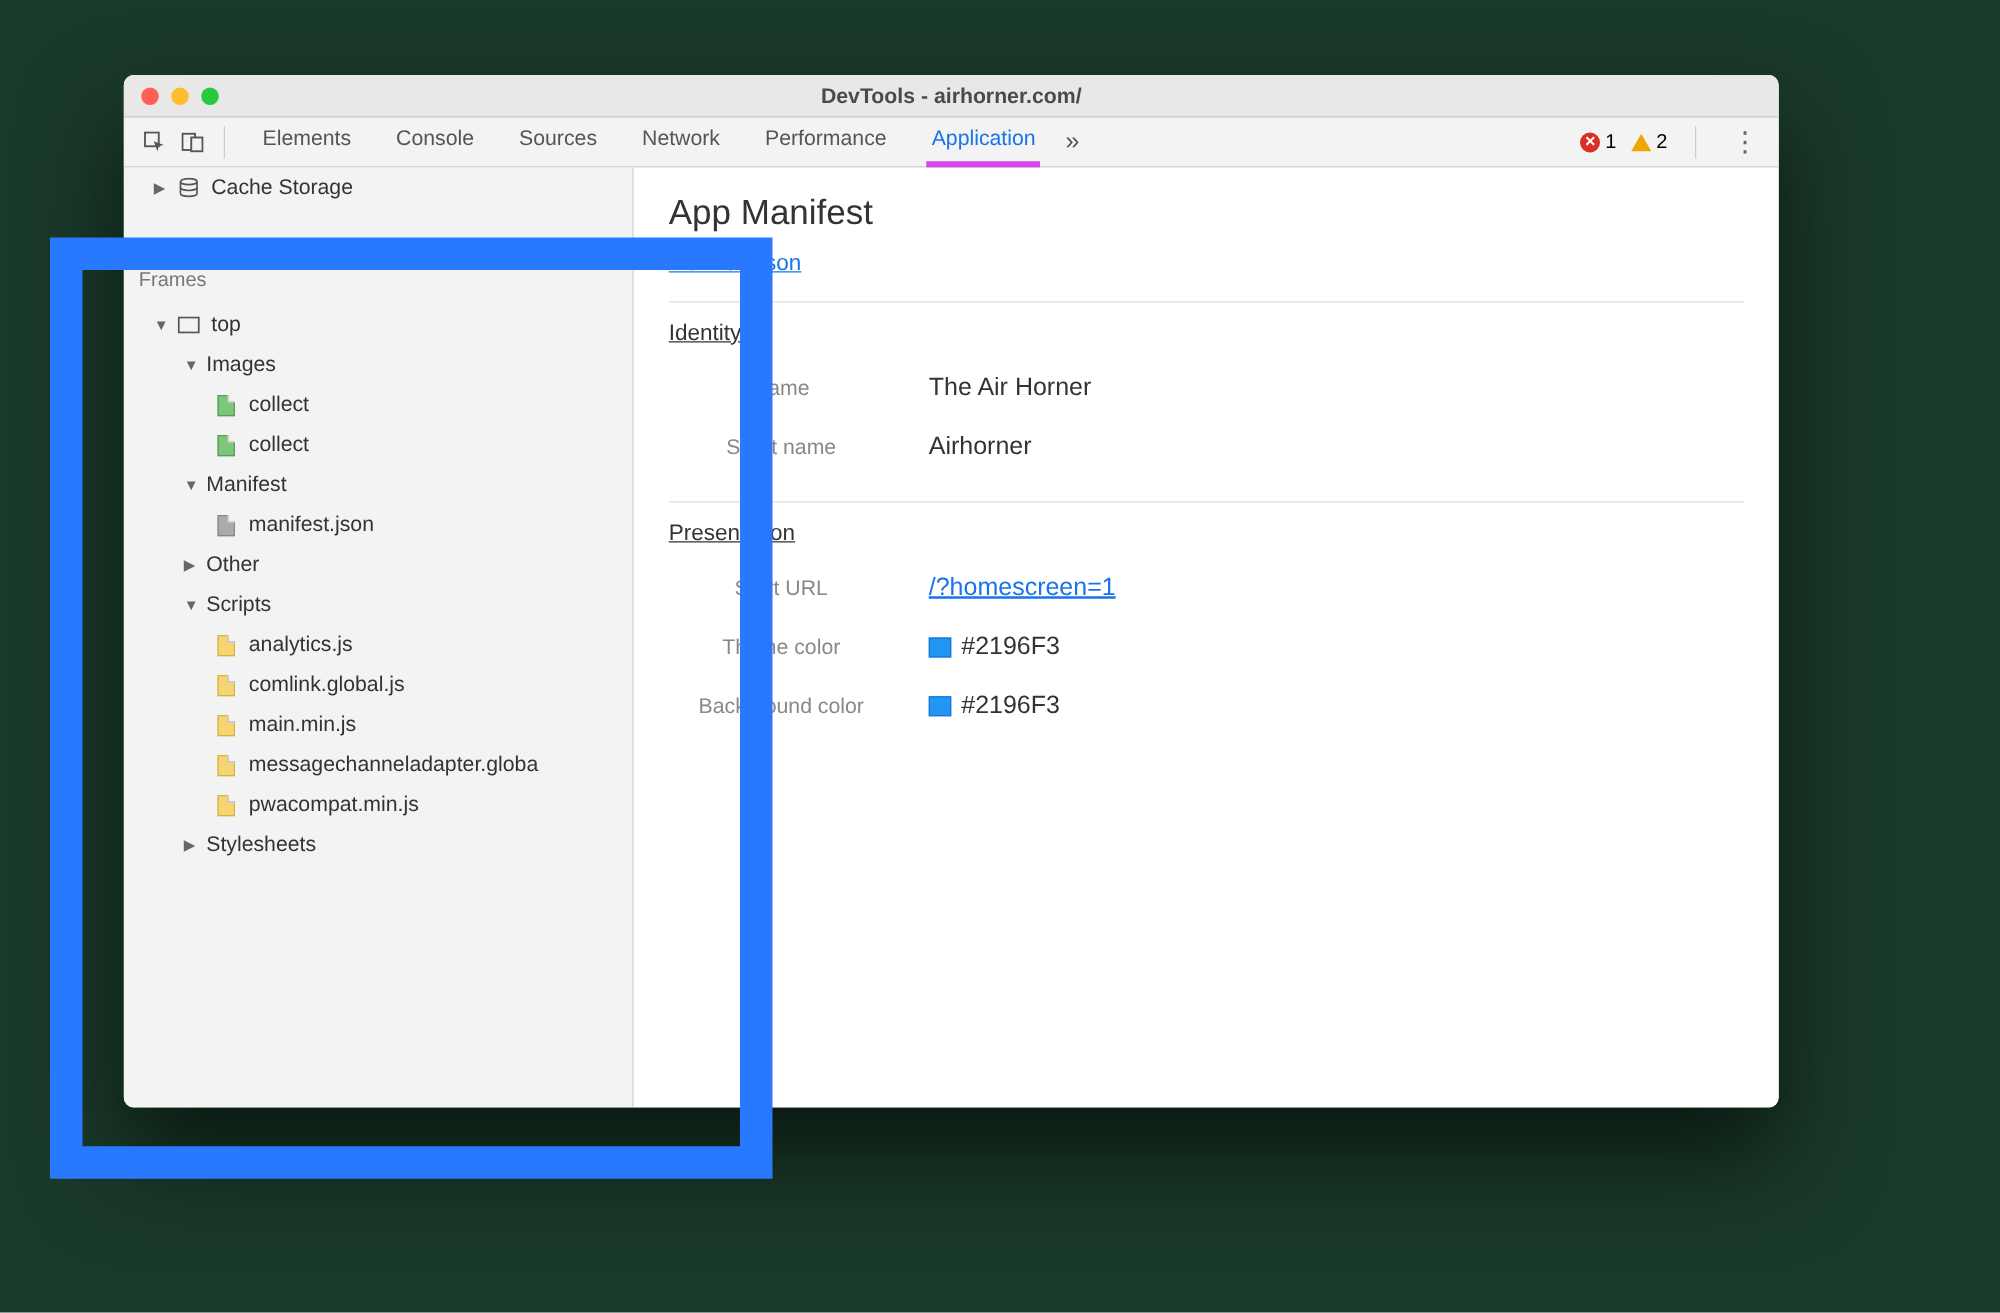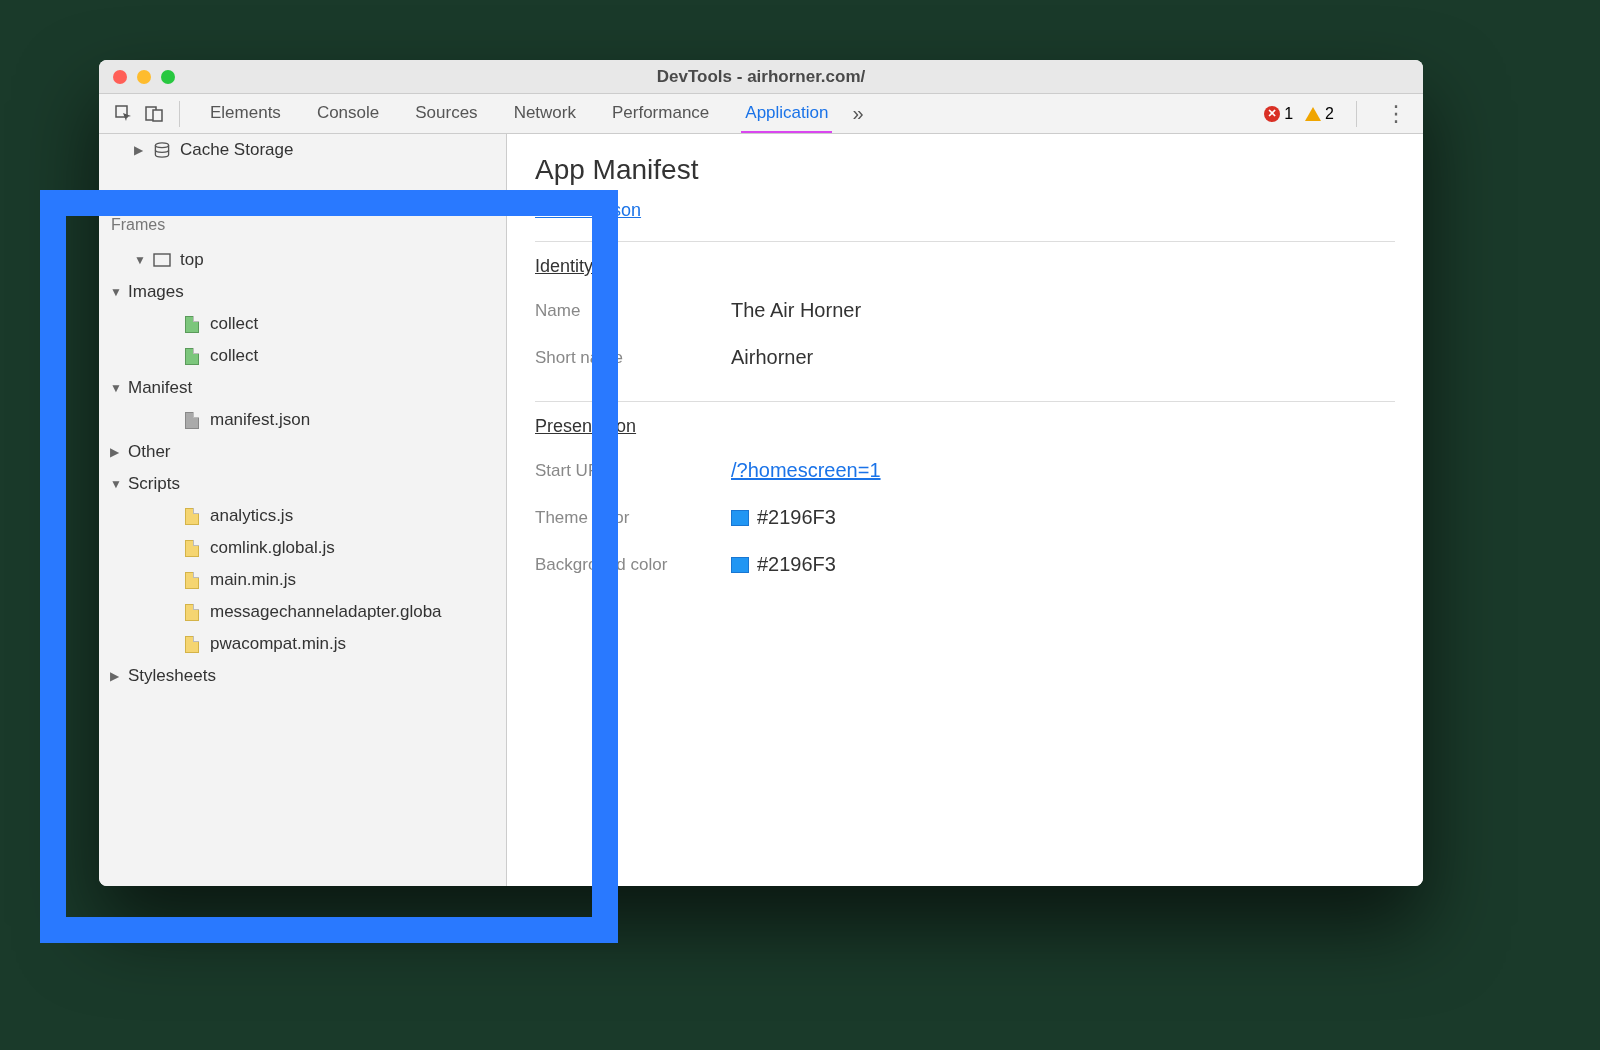--- a/index.html
+++ b/index.html
@@ -46,37 +46,37 @@
   padding: 0 10px;
 }
 .icon-btn {
   width: 30px; height: 30px;
   display: flex; align-items: center; justify-content: center;
   color: #555; cursor: pointer;
 }
 .divider { width: 1px; height: 26px; background: #ccc; margin: 0 10px; }
 .tabs { display: flex; gap: 28px; margin-left: 16px; font-size: 17px; color: #555; }
 .tab { padding: 8px 4px; cursor: pointer; }
-.tab.active { color: #1a73e8; border-bottom: 2px solid #d946ef; }
+.tab.active { color: #1a73e8; border-bottom: 5px solid #d946ef; }
 .tabbar-right { margin-left: auto; display: flex; align-items: center; gap: 12px; font-size: 16px; }
 .err-badge { display: inline-flex; align-items: center; gap: 4px; }
 .err-circle { width: 16px; height: 16px; border-radius: 50%; background: #d93025; color: #fff; display:flex;align-items:center;justify-content:center;font-size:11px;font-weight:bold; }
 .warn-tri { width:0;height:0;border-left:8px solid transparent;border-right:8px solid transparent;border-bottom:14px solid #f0a500; }
 .more-dots { font-size: 22px; color: #666; cursor: pointer; padding: 0 6px; }
 .body { flex:1; display:flex; overflow: hidden; }
 .sidebar {
   width: 408px; background: #f3f3f3;
   border-right: 1px solid #ccc;
   font-size: 17px; color: #333;
   display: flex; flex-direction: column;
   overflow: hidden;
 }
 .side-sec-title { padding: 10px 12px; color: #777; font-size: 16px; }
 .tree { }
-.tree-item { display:flex; align-items:center; height: 32px; cursor: pointer; white-space: nowrap; margin-left: 11px; }
+.tree-item { display:flex; align-items:center; height: 32px; cursor: pointer; white-space: nowrap; }
 .arrow { width: 14px; margin-right: 4px; color: #666; font-size: 12px; }
 .arrow::before { content: "▶"; }
 .arrow.open::before { content: "▼"; }
 .icon { width: 20px; height: 18px; margin-right: 8px; display:flex;align-items:center;justify-content:center;flex-shrink:0; }
 .file-ic { width: 14px; height: 17px; background: #fff; border: 1px solid #bbb; position: relative; }
 .file-ic::after { content:""; position:absolute; right:-1px;top:-1px; width:5px;height:5px; background:#f3f3f3; border-left:1px solid #bbb; border-bottom:1px solid #bbb; }
 .file-ic.green { background: #7cc67c; border-color: #5a9a5a; }
 .file-ic.grey { background: #aaa; border-color: #888; }
 .file-ic.yellow { background: #f5d571; border-color: #d4b348; }
 .db-ic svg { width: 18px; height: 17px; }
@@ -84,33 +84,33 @@
   flex:1; padding: 20px 28px; overflow:auto; color: #333; font-size: 18px;
   background: #fff;
 }
 .content h1 { font-size: 28px; font-weight: 400; margin-bottom: 14px; color: #333;}
 .link { color: #1a73e8; text-decoration: underline; cursor: pointer; }
 .section-title {
   font-size: 18px; color: #333; padding: 14px 0 10px;
   border-top: 1px solid #ddd; margin-top: 20px; text-decoration: underline;
 }
 .kv-row { display:flex; align-items:center; padding: 12px 0; }
-.kv-label { width: 180px; text-align: left; color: #888; font-size: 17px; margin-right: 16px; }
+.kv-label { width: 180px; text-align: center; color: #888; font-size: 17px; margin-right: 28px; }
 .kv-val { font-size: 20px; color: #333; display:flex; align-items:center; gap: 8px; }
 .swatch { width: 18px; height: 16px; background: #2196F3; border: 1px solid #1976d2; display:inline-block; }
 .highlight-box {
   position: absolute;
   left: 40px; top: 190px;
   width: 578px; height: 753px;
   border: 26px solid #2979ff;
   pointer-events: none;
   z-index: 10;
 }
 .pad-l1 { padding-left: 24px; }
-.pad-l2 { }
+.pad-l2 { padding-left: 48px; }
 .pad-l3 { padding-left: 72px; }
 </style>
 </head>
 <body>
 
 <div class="window">
 
   <div class="titlebar">
     <div class="traffic-lights">
       <div class="tl red"></div>

